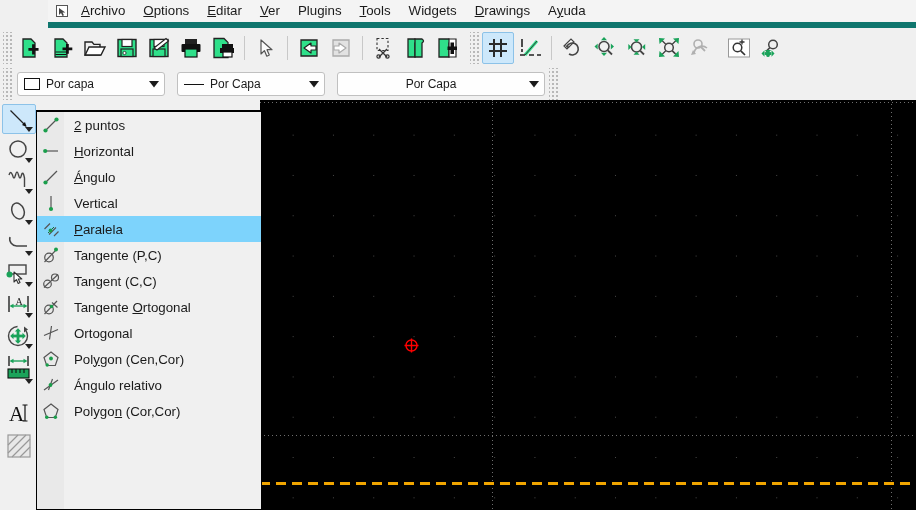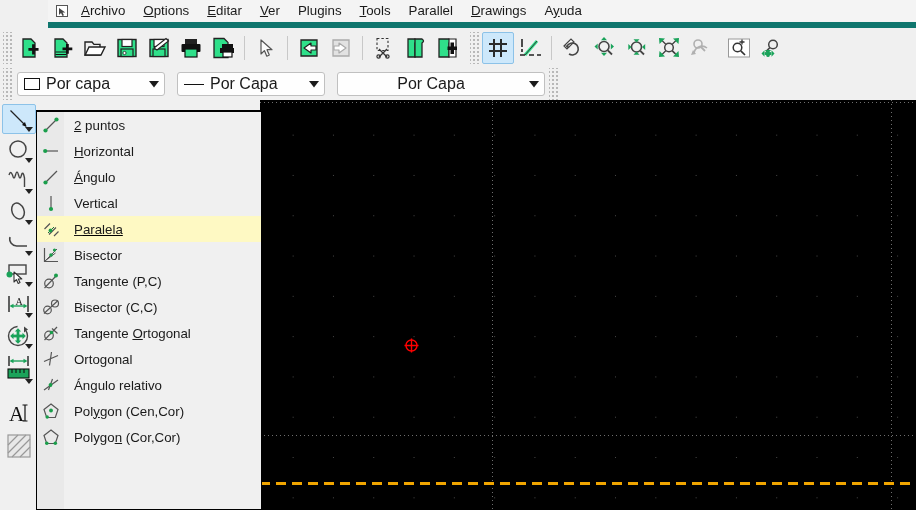--- a/index.html
+++ b/index.html
@@ -46,21 +46,21 @@
   .tsep { width: 1px; height: 24px; background: #c8c8c8; margin: 0 5px; flex: none; }
 
   
   .toolbar2 {
     position: absolute; left: 0; top: 68px; width: 916px; height: 32px;
     background: #f0f0f0; display: flex; align-items: center;
   }
   .combo {
     height: 24px; background: #fefefe; border: 1px solid #c0c0c0;
     border-radius: 3px; display: flex; align-items: center;
-    position: relative; font-size: 16px; color: #1a1a1a;
+    position: relative; font-size: 12px; color: #1a1a1a;
   }
   .combo .cb-text { flex: 1; padding-left: 6px; white-space: nowrap; overflow: hidden; }
   .combo .cb-arrow {
     width: 20px; display: flex; align-items: center; justify-content: center;
   }
   .combo.c1 { width: 148px; margin-left: 2px; }
   .combo.c2 { width: 148px; margin-left: 12px; }
   .combo.c3 { width: 208px; margin-left: 12px; }
   .sw-rect { width: 16px; height: 12px; border: 1.5px solid #111; background: #fff;
              margin-left: 6px; flex: none; }
@@ -125,21 +125,21 @@
     overflow: hidden; z-index: 50;
   }
   .popup-strip {
     position: absolute; left: 0; top: 0; bottom: 0; width: 27px;
     background: #e9e9e9;
   }
   .mrow {
     position: relative; height: 26px; display: flex; align-items: center;
     z-index: 2;
   }
-  .mrow.sel { background: #fef9c3; text-decoration: underline; }
+  .mrow.sel { background: #7dd3fc; }
   .mrow .micon {
     width: 27px; height: 26px; flex: none; display: flex;
     align-items: center; justify-content: center;
   }
   .mrow .mlabel {
     font-size: 13.3px; color: #1a1a1a; padding-left: 10px; white-space: nowrap;
   }
   .mrow .mlabel u { text-decoration: underline; }
   .gd { fill: #1a9e4b; }
   .gs { stroke: #555; stroke-width: 1.2; fill: none; }
@@ -155,21 +155,21 @@
         <rect x="1.5" y="1.5" width="11" height="11" fill="#fff" stroke="#555" stroke-width="1"></rect>
         <path d="M4 4 L4 11 L6 9 L7.5 12 L9 11.3 L7.5 8.4 L10.3 8.4 Z" fill="#444"></path>
       </svg>
     </div>
     <div class="mitem"><u>A</u>rchivo</div>
     <div class="mitem"><u>O</u>ptions</div>
     <div class="mitem"><u>E</u>ditar</div>
     <div class="mitem"><u>V</u>er</div>
     <div class="mitem">Plu<u>g</u>ins</div>
     <div class="mitem"><u>T</u>ools</div>
-    <div class="mitem">Parallel</div>
+    <div class="mitem">Widgets</div>
     <div class="mitem"><u>D</u>rawings</div>
     <div class="mitem">A<u>y</u>uda</div>
   </div>
 
   <div class="toolbar1">
     <div class="tb-grip"></div>
 
     <div class="tbtn">
       <svg width="24" height="24" viewBox="0 0 24 24">
         <path d="M4 3 h8 l4 4 v14 h-12 z" fill="#2fe08a" stroke="#222" stroke-width="1.3"></path>
@@ -546,52 +546,41 @@
       <span class="micon">
         <svg width="18" height="18" viewBox="0 0 18 18">
           <path d="M2.5 9 L8 3.5 M7 14.5 L14 7.5 M12 16 L16.5 11.5" class="gs"></path>
           <path d="M6 13 L12 7" stroke="#1a6b38" stroke-width="1" fill="none"></path>
           <circle cx="8.5" cy="10.5" r="1.9" class="gd"></circle>
         </svg>
       </span>
       <span class="mlabel"><u>P</u>aralela</span>
     </div>
 
-    <div class="mrow">
-      <span class="micon">
-        <svg width="18" height="18" viewBox="0 0 18 18">
-          <path d="M2.5 2 L2.5 15.5 L16 15.5" class="gs"></path>
-          <path d="M3 15 L15 3 M3 15 L13.5 7" stroke="#555" stroke-width="1" fill="none"></path>
-          <circle cx="9" cy="9" r="1.8" class="gd"></circle>
-            <circle cx="12.5" cy="4" r="1.6" class="gd"></circle>
-        </svg>
-      </span>
-      <span class="mlabel">Bisector</span>
-    </div>
 
     <div class="mrow">
       <span class="micon">
         <svg width="18" height="18" viewBox="0 0 18 18">
           <circle cx="7" cy="11.5" r="4.3" class="gs"></circle>
           <path d="M2.5 16 L14.5 3.5" class="gs"></path>
           <circle cx="14" cy="3.5" r="2" class="gd"></circle>
         </svg>
       </span>
       <span class="mlabel">Tangente (P,C)</span>
     </div>
 
     <div class="mrow">
       <span class="micon">
         <svg width="18" height="18" viewBox="0 0 18 18">
           <circle cx="5.5" cy="12" r="3.8" class="gs"></circle>
           <circle cx="13" cy="5.5" r="3.5" class="gs"></circle>
           <path d="M2 15.5 L16 2.5" class="gs"></path>
         </svg>
       </span>
-      <span class="mlabel">Bisector (C,C)</span>
+      <span class="mlabel">Tangent (C,C)</span>
     </div>
 
     <div class="mrow">
       <span class="micon">
         <svg width="18" height="18" viewBox="0 0 18 18">
           <circle cx="7" cy="11.5" r="4.3" class="gs"></circle>
           <path d="M2.5 16 L15 3" class="gs"></path>
           <path d="M10 4.5 L15.5 9.5" class="gs"></path>
           <circle cx="9.5" cy="8.5" r="1.8" class="gd"></circle>
         </svg>
@@ -604,43 +593,43 @@
         <svg width="18" height="18" viewBox="0 0 18 18">
           <path d="M2 11.5 L16 5.5 M9.5 2 L7.5 15.5" class="gs"></path>
         </svg>
       </span>
       <span class="mlabel">Ortogonal</span>
     </div>
 
     <div class="mrow">
       <span class="micon">
         <svg width="18" height="18" viewBox="0 0 18 18">
+          <path d="M9 2 L16 7.5 L13.3 15.5 L4.7 15.5 L2 7.5 Z" class="gs"></path>
+          <circle cx="9" cy="8.5" r="1.9" class="gd"></circle>
+          <circle cx="5.2" cy="15" r="1.7" class="gd"></circle>
+        </svg>
+      </span>
+      <span class="mlabel">Pol<u>y</u>gon (Cen,Cor)</span>
+    </div>
+
+    <div class="mrow">
+      <span class="micon">
+        <svg width="18" height="18" viewBox="0 0 18 18">
           <path d="M2 14 L16 4" class="gs"></path>
           <path d="M10.5 3 L6.5 14" class="gs"></path>
           <circle cx="8.5" cy="9" r="1.9" class="gd"></circle>
         </svg>
       </span>
       <span class="mlabel">Ángulo relativo</span>
     </div>
 
     <div class="mrow">
       <span class="micon">
         <svg width="18" height="18" viewBox="0 0 18 18">
           <path d="M9 2 L16 7.5 L13.3 15.5 L4.7 15.5 L2 7.5 Z" class="gs"></path>
-          <circle cx="9" cy="8.5" r="1.9" class="gd"></circle>
-          <circle cx="5.2" cy="15" r="1.7" class="gd"></circle>
-        </svg>
-      </span>
-      <span class="mlabel">Pol<u>y</u>gon (Cen,Cor)</span>
-    </div>
-
-    <div class="mrow">
-      <span class="micon">
-        <svg width="18" height="18" viewBox="0 0 18 18">
-          <path d="M9 2 L16 7.5 L13.3 15.5 L4.7 15.5 L2 7.5 Z" class="gs"></path>
           <circle cx="4.8" cy="15.3" r="1.8" class="gd"></circle>
           <circle cx="13.3" cy="15.3" r="1.8" class="gd"></circle>
         </svg>
       </span>
       <span class="mlabel">Polygo<u>n</u> (Cor,Cor)</span>
     </div>
   </div>
 
 </div>
 

